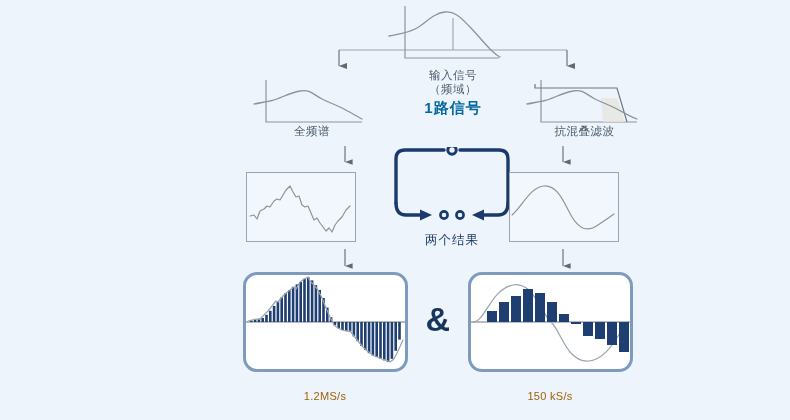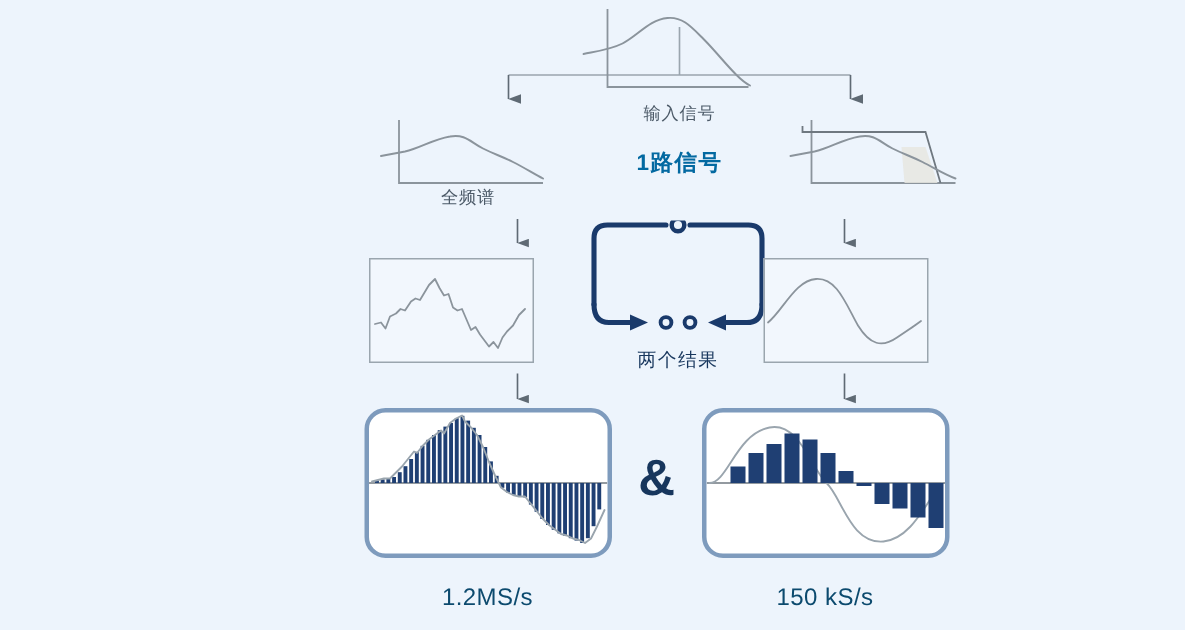--- a/index.html
+++ b/index.html
@@ -37,22 +37,22 @@
     font-weight: bold;
     color: #0369a1;
     letter-spacing: 1px;
   }
   .lbl-mid {
     font-size: 12.5px;
     color: #17365d;
     letter-spacing: 1px;
   }
   .lbl-rate {
-    font-size: 16px;
-    color: #0c4a6e;
+    font-size: 11px;
+    color: #a16207;
     font-weight: normal;
     letter-spacing: 0.3px;
   }
   .lbl-amp {
     font-size: 34px;
     font-weight: bold;
     color: #17365d;
   }
 
   
@@ -123,37 +123,39 @@
   </svg>
 
   <svg class="abs" style="left:340px;top:4px;" width="120" height="62">
 
     <path d="M18,2 L18,54 L112,54" stroke="#8b949c" stroke-width="1.2" fill="none"></path>
 
     <path d="M2,32 C12,30 20,29 28,25 C38,20 46,9 58,8 C68,7 74,14 82,22 C90,30 96,38 104,46 C108,50 111,52 113,53" stroke="#8b949c" stroke-width="1.3" fill="none" stroke-linecap="round"></path>
   </svg>
 
   <div class="lbl" style="left:356px;top:68px;width:100px;">输入信号</div>
+  <div class="lbl" style="left:356px;top:82px;width:100px;">（频域）</div>
   <div class="lbl lbl-big" style="left:356px;top:99px;width:100px;">1路信号</div>
 
   <svg class="abs" style="left:205px;top:78px;" width="120" height="50">
     <path d="M14,2 L14,44 L110,44" stroke="#8b949c" stroke-width="1.2" fill="none"></path>
     <path d="M2,26 C8,25 12,24 18,23 C28,21 36,15 48,13 C58,11 62,17 70,21 C78,25 82,26 90,30 C98,34 104,38 110,41" stroke="#8b949c" stroke-width="1.3" fill="none" stroke-linecap="round"></path>
   </svg>
   <div class="lbl" style="left:215px;top:124px;width:100px;">全频谱</div>
 
   <svg class="abs" style="left:478px;top:78px;" width="125" height="50">
     <path d="M16,2 L16,44 L112,44" stroke="#8b949c" stroke-width="1.2" fill="none"></path>
 
     <path d="M76,20 L92,20 L100,44 L78,44 Z" fill="#e6e6e0" opacity="0.85"></path>
 
     <path d="M10,6 L10,10 L92,10 L102,44" stroke="#6f7880" stroke-width="1.2" fill="none"></path>
 
     <path d="M2,26 C8,25 12,24 18,23 C28,21 36,15 48,13 C58,11 62,17 70,21 C78,25 82,26 90,30 C98,34 104,38 112,41" stroke="#8b949c" stroke-width="1.3" fill="none" stroke-linecap="round"></path>
   </svg>
+  <div class="lbl" style="left:480px;top:124px;width:115px;">抗混叠滤波</div>
 
   <div id="badge-wrap">
     <svg width="120" height="78">
 
       <path d="M52,3 L13,3 Q4,3 4,12 L4,56" stroke="#1a3a6b" stroke-width="3.4" fill="none" stroke-linecap="round"></path>
       <path d="M68,3 L107,3 Q116,3 116,12 L116,56" stroke="#1a3a6b" stroke-width="3.4" fill="none" stroke-linecap="round"></path>
 
       <circle cx="60" cy="3" r="4.2" fill="none" stroke="#1a3a6b" stroke-width="3"></circle>
 
       <path d="M4,56 Q4,68 14,68 L28,68" stroke="#1a3a6b" stroke-width="3.4" fill="none" stroke-linecap="round"></path>

